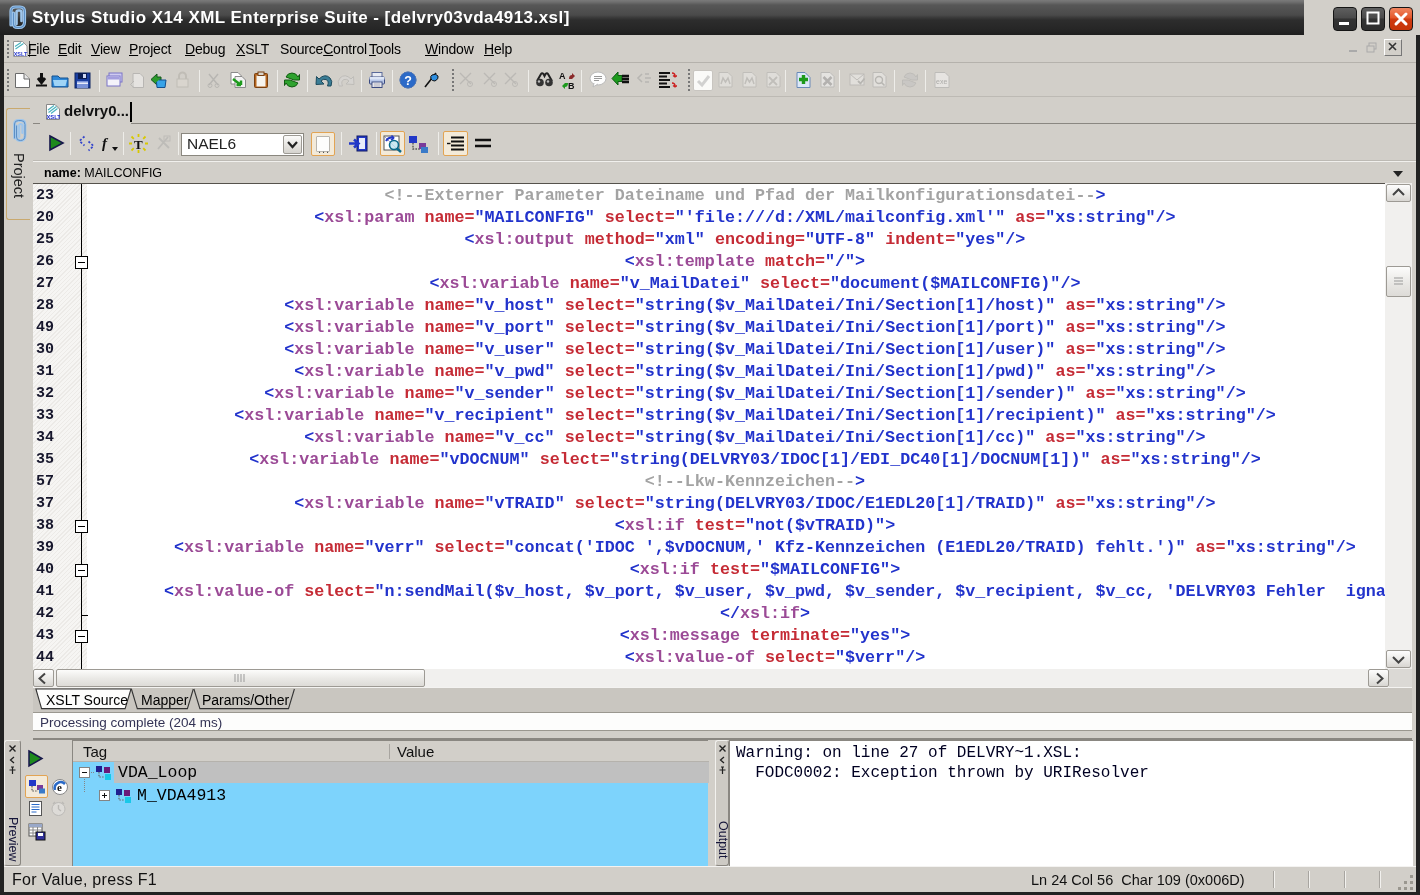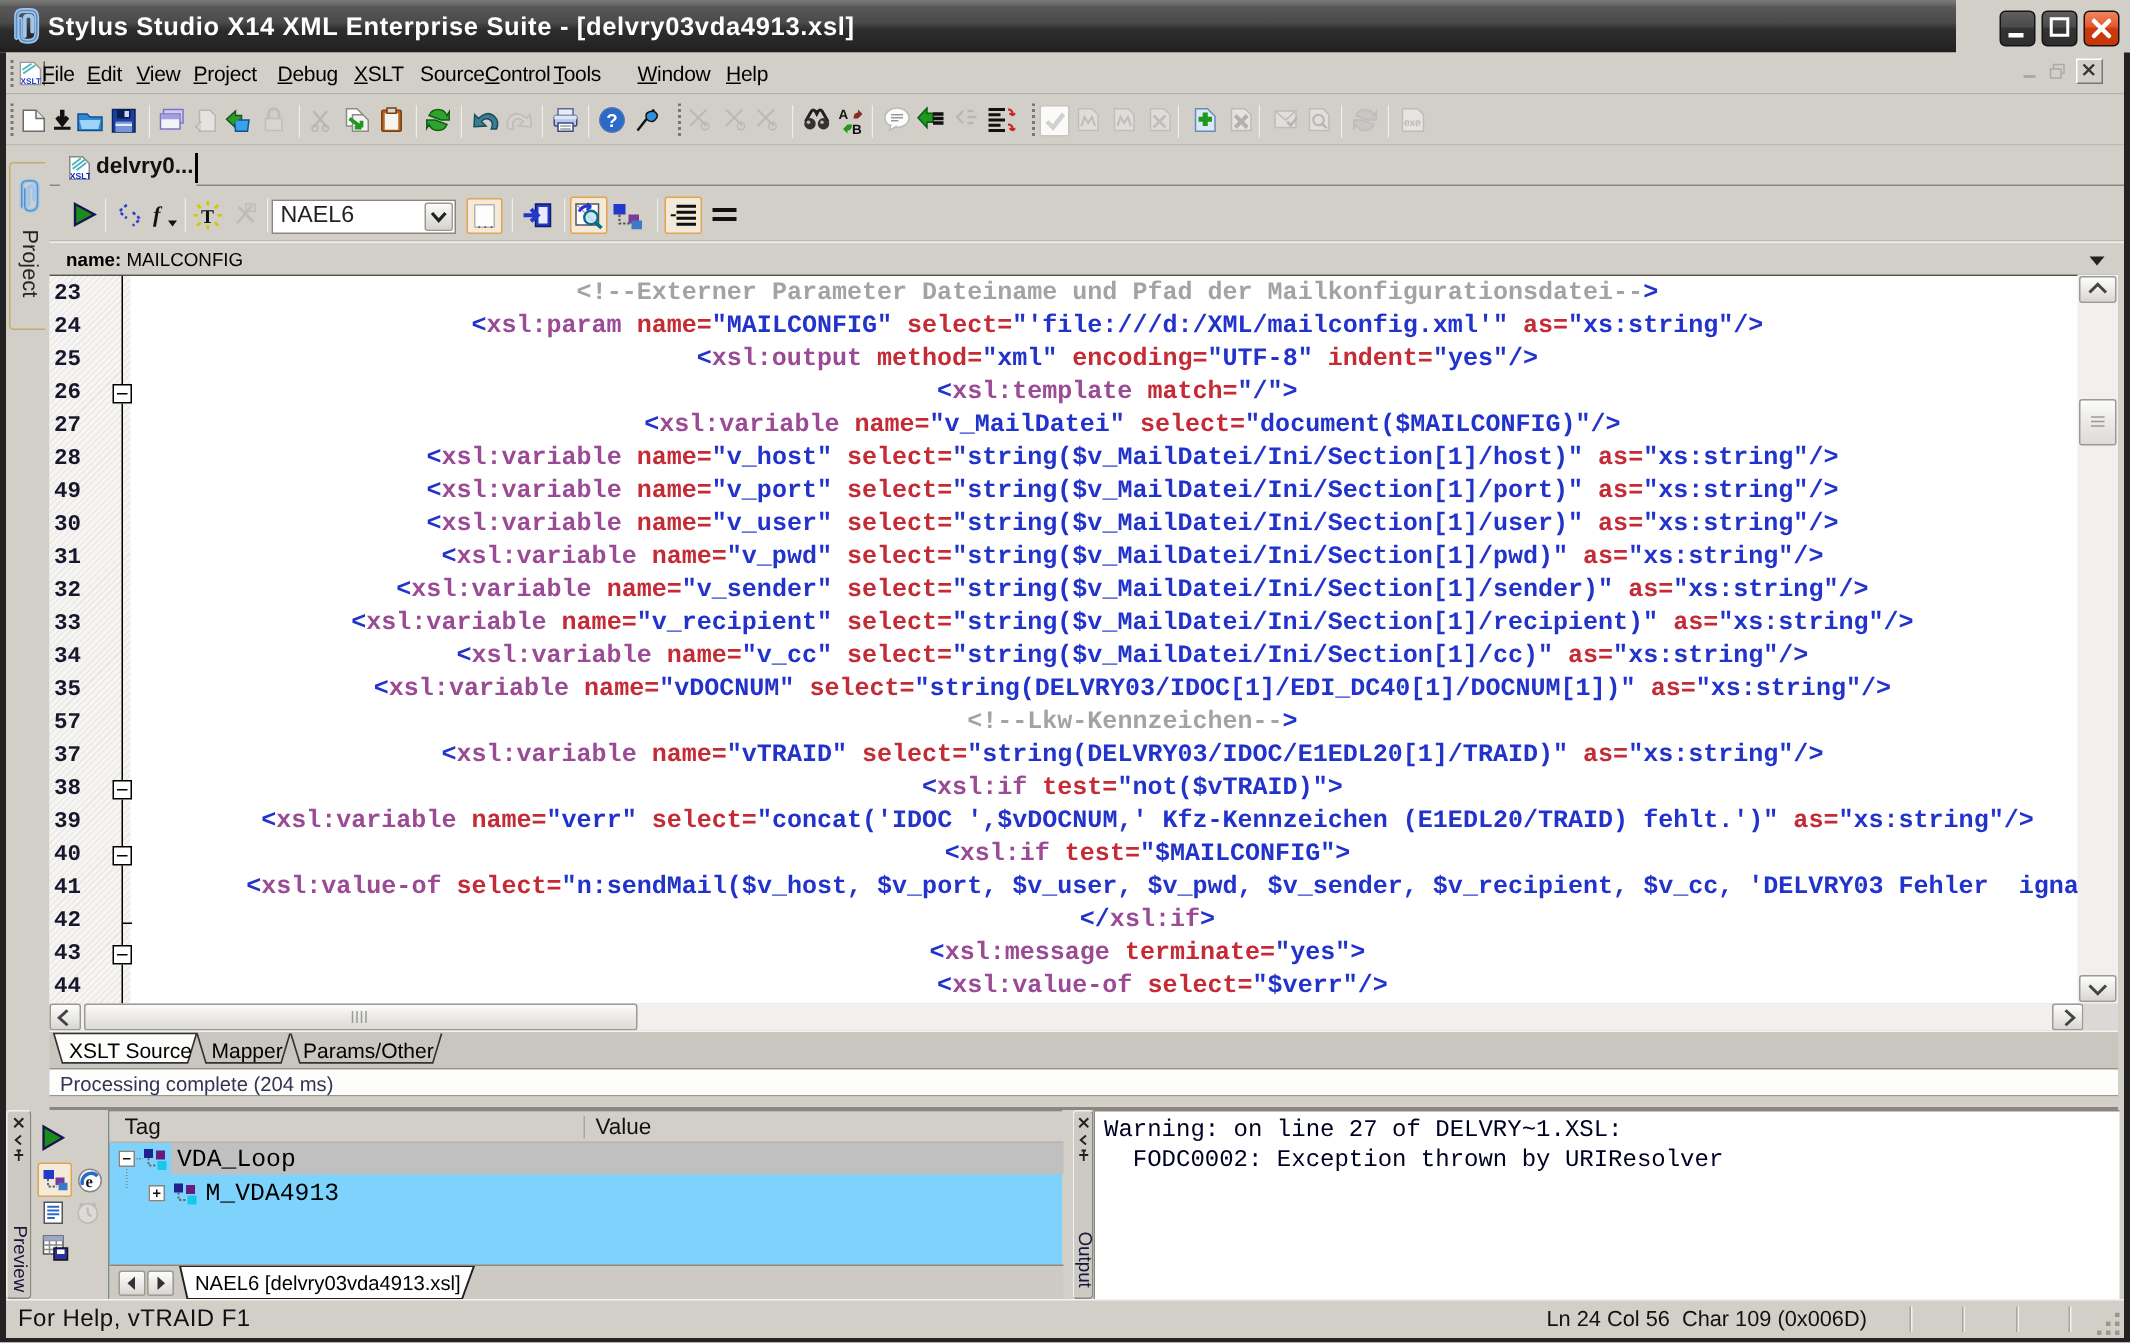--- a/index.html
+++ b/index.html
@@ -389,21 +389,21 @@
   <div class="t" style="left:11px"><b>name:</b> MAILCONFIG</div>
   <svg class="abs" style="left:1357px;top:5px" width="16" height="14">
       <path d="M3 4 L8 10 L13 4 Z" fill="#222"></path>
     </svg>
 </div>
 
 <div class="abs" id="editor">
   <div id="gutter"></div>
   <div class="abs" style="left:0;top:1px">
       <div class="ln">23</div>
-      <div class="ln">24</div>
+      <div class="ln">20</div>
       <div class="ln">25</div>
       <div class="ln">26</div>
       <div class="ln">27</div>
       <div class="ln">28</div>
       <div class="ln">49</div>
       <div class="ln">30</div>
       <div class="ln">31</div>
       <div class="ln">32</div>
       <div class="ln">33</div>
       <div class="ln">34</div>
@@ -533,49 +533,33 @@
       <div class="abs" style="left:2px;top:4px;width:5px;height:1px;background:#111"></div>
       <div class="abs" style="left:4px;top:2px;width:1px;height:5px;background:#111"></div>
     </div>
   <svg class="abs" style="left:42px;top:47px" width="18" height="16">
       <rect x="1" y="1" width="6" height="6" fill="#202090"></rect>
       <path d="M4 7 V12 H9" stroke="#666" stroke-width="1.2" stroke-dasharray="1.5 1.2" fill="none"></path>
       <rect x="9" y="2" width="6" height="6" fill="#6a1a7a"></rect>
       <rect x="10" y="9" width="6" height="6" fill="#18c8e8"></rect>
     </svg>
   <div class="abs" style="left:64px;top:45px;height:20px;line-height:20px;font-family:'Liberation Mono',monospace;font-size:16.5px;color:#000">M_VDA4913</div>
-  <div class="abs" style="left:0;top:102px;width:636px;height:24px;background:#cdcac4;border-top:1px solid #8a8781">
-    <div class="sbtn" style="left:6px;top:3px;width:18px;height:17px">
-        <svg width="16" height="15">
-          <path d="M10 3 L5 7.5 L10 12 Z" fill="#333"></path>
-        </svg>
-      </div>
-    <div class="sbtn" style="left:25px;top:3px;width:18px;height:17px">
-        <svg width="16" height="15">
-          <path d="M6 3 L11 7.5 L6 12 Z" fill="#333"></path>
-        </svg>
-      </div>
-    <svg class="abs" style="left:44px;top:0" width="210" height="24">
-        <path d="M3 0 L199 0 L191 22 L8 22 Z" fill="#fff" stroke="#222" stroke-width="1.3"></path>
-      </svg>
-    <div class="abs" style="left:57px;top:4px;font-size:13.5px;color:#000">NAEL6 [delvry03vda4913.xsl]</div>
-  </div>
 </div>
 <div class="abs" id="ostrip" style="left:715px;top:740px;width:14px;height:126px;background:#cdcac4;border:1px solid #f2f1ee;border-right-color:#8a8781;border-bottom-color:#8a8781;border-radius:3px">
   <svg class="abs" style="left:1px;top:2px" width="11" height="34">
       <path d="M2.5 2.5 L8.5 8.5 M8.5 2.5 L2.5 8.5" stroke="#222" stroke-width="1.4"></path>
       <path d="M7 14 L3.5 17 L7 20" fill="none" stroke="#222" stroke-width="1.3"></path>
       <path d="M5.5 24 V31 M2.5 27 H8.5 M4 24 H7" stroke="#222" stroke-width="1.2"></path>
     </svg>
   <div class="abs" style="left:0px;top:80px;writing-mode:vertical-rl;font-size:12.5px;color:#16163a">Output</div>
 </div>
 <div class="abs" style="left:729px;top:740px;width:684px;height:126px;background:#fff;border-top:1px solid #8a8781;border-left:1px solid #8a8781;font-family:'Liberation Mono',monospace;font-size:16px;color:#000022;line-height:20px;white-space:pre;padding:2px 0 0 6px">Warning: on line 27 of DELVRY~1.XSL:
   FODC0002: Exception thrown by URIResolver</div>
 <div class="abs" id="statusbar" style="left:4px;top:866px;width:1412px;height:26px;background:#d2cfc9;border-top:1px solid #f4f3f1">
-  <div class="abs" style="left:8px;top:4px;font-size:16px;letter-spacing:0.3px;color:#111">For Help, vTRAID F1</div>
+  <div class="abs" style="left:8px;top:4px;font-size:16px;letter-spacing:0.3px;color:#111">For Value, press F1</div>
   <div class="abs" style="left:1027px;top:5px;font-size:14.5px;color:#111">Ln 24 Col 56&nbsp; Char 109 (0x006D)</div>
   <div class="abs" style="left:1269px;top:4px;width:2px;height:17px;border-left:1px solid #a8a5a0;border-right:1px solid #f2f1ee"></div>
   <div class="abs" style="left:1304px;top:4px;width:2px;height:17px;border-left:1px solid #a8a5a0;border-right:1px solid #f2f1ee"></div>
   <div class="abs" style="left:1340px;top:4px;width:2px;height:17px;border-left:1px solid #a8a5a0;border-right:1px solid #f2f1ee"></div>
   <div class="abs" style="left:1375px;top:4px;width:2px;height:17px;border-left:1px solid #a8a5a0;border-right:1px solid #f2f1ee"></div>
   <svg class="abs" style="left:1394px;top:8px" width="16" height="16">
       <g fill="#9a978f">
         <rect x="12" y="0" width="3" height="3"></rect>
         <rect x="12" y="6" width="3" height="3"></rect>
         <rect x="12" y="12" width="3" height="3"></rect>

